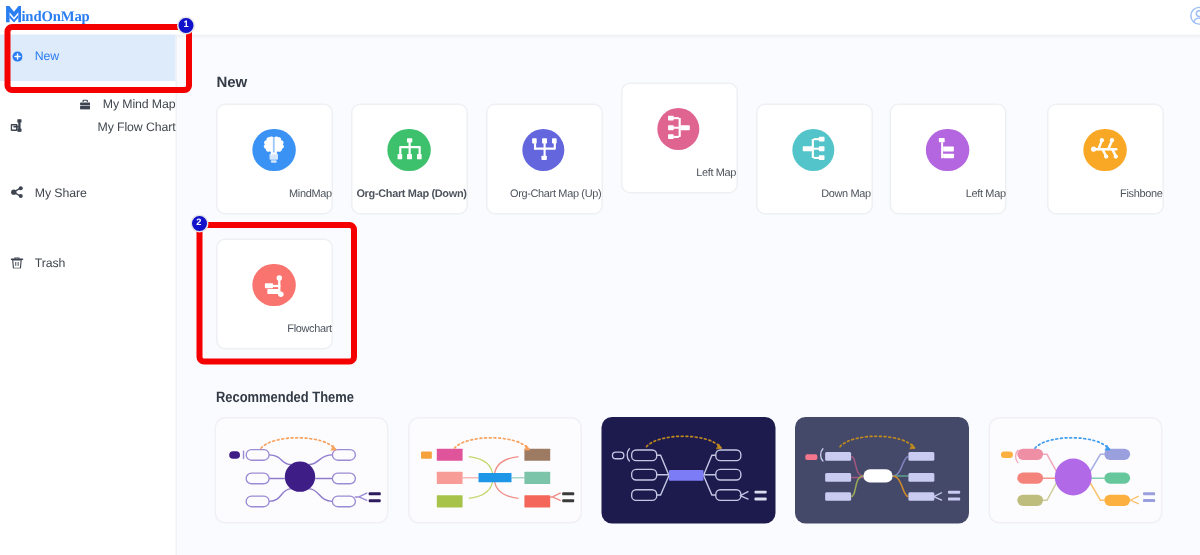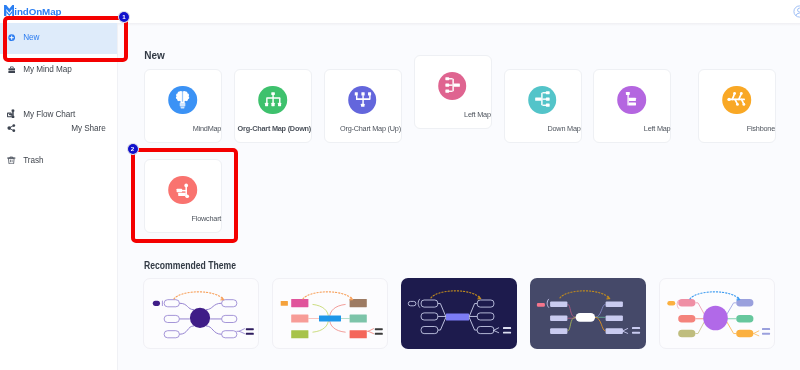--- a/index.html
+++ b/index.html
@@ -8,21 +8,21 @@
   #app{position:relative;width:800px;height:370px;overflow:hidden;}
 
   
   .header{position:absolute;left:0;top:0;width:800px;height:23px;background:#fff;z-index:30;}
   .header-shadow{position:absolute;left:117px;top:23px;width:683px;height:3px;z-index:29;
       background:linear-gradient(#efeff3,rgba(245,246,250,0));}
   .logo{position:absolute;left:3.6px;top:1.9px;font-weight:bold;color:#2a7ef2;
         letter-spacing:-0.25px;line-height:1;white-space:nowrap;}
   .logo .m{display:inline-block;vertical-align:-1.3px;margin-right:0.1px;}
   .logo .sr{position:absolute;width:1px;height:1px;overflow:hidden;clip:rect(0,0,0,0);}
-  .logo .rest{font-size:9.8px;letter-spacing:-0.1px;}
+  .logo .rest{font-size:9.8px;letter-spacing:-0.1px;font-family:Liberation Serif, serif;}
   .avatar-wrap{position:absolute;left:793px;top:3.5px;width:13px;height:13px;}
 
   
   .sidebar{position:absolute;left:0;top:23px;width:117px;height:347px;background:#fff;
            border-right:1px solid #f0f1f5;z-index:20;}
   .side-item{position:absolute;left:0;width:117px;height:24px;display:flex;align-items:center;}
   .side-item .ic{width:11px;margin-left:5.8px;display:flex;align-items:center;justify-content:center;}
   .side-item .lbl{font-size:8.2px;color:#41464e;margin-left:6.4px;letter-spacing:-0.06px;}
   .side-item.active{background:#deebfa;}
   .side-item.active .lbl{color:#2b7cf0;}
@@ -303,54 +303,54 @@
     <div id="side-items">
         <div class="side-item active" style="top: -1.2px; height: 32.3px;">
           <span class="ic">
             <svg width="7.4" height="7.4" viewBox="0 0 24 24">
               <circle cx="12" cy="12" r="11" fill="#2b7cf0"></circle>
               <path d="M12 6.5v11M6.5 12h11" stroke="#fff" stroke-width="3.2" stroke-linecap="round"></path>
             </svg>
           </span>
           <span class="lbl">New</span>
         </div>
-        <div class="side-item" style="top: 34.3px;">
+        <div class="side-item" style="top: 34.3px; justify-content: flex-end;">
           <span class="ic">
             <svg width="7.6" height="7.6" viewBox="0 0 24 24" fill="#3d4450">
               <path d="M8.6 1.4h6.8a2.3 2.3 0 0 1 2.3 2.3v2.4h-2.5V3.9H8.8v2.2H6.3V3.7a2.3 2.3 0 0 1 2.3-2.3z"></path>
               <rect x="1.2" y="7.2" width="21.6" height="5.8" rx="1.4"></rect>
               <rect x="1.2" y="14.3" width="21.6" height="8.3" rx="1.4"></rect>
             </svg>
           </span>
           <span class="lbl">My Mind Map</span>
         </div>
-        <div class="side-item" style="top: 79px;">
+        <div class="side-item" style="top: 49px; justify-content: space-between;">
           <span class="ic">
             <svg width="8.2" height="10.2" viewBox="0 0 21 26" fill="none" stroke="#3d4450" stroke-width="2.6">
               <path d="M5 14.2h9"></path>
               <rect x="1.4" y="10.5" width="9.4" height="9.4" rx="0.6"></rect>
               <rect x="13.3" y="2" width="3.9" height="20.2" fill="#3d4450" stroke="none"></rect>
               <rect x="11.7" y="1.2" width="7.1" height="5.6" rx="1" fill="#3d4450" stroke="none"></rect>
               <rect x="11.7" y="17.2" width="7.1" height="5.6" rx="1" fill="#3d4450" stroke="none"></rect>
             </svg>
           </span>
           <span class="lbl">My Flow Chart</span>
         </div>
-        <div class="side-item" style="top: 93.5px; gap: 48px;">
+        <div class="side-item" style="top: 93.5px;">
           <span class="ic">
             <svg width="9" height="8.2" viewBox="0 0 22 20" fill="none" stroke="#3d4450" stroke-width="2.2">
               <path d="M7.6 8.3 15 4.4M7.6 11.7 15 15.6"></path>
               <circle cx="5.4" cy="10" r="4.4" fill="#3d4450" stroke="none"></circle>
               <circle cx="16.7" cy="3.8" r="3.3" fill="#3d4450" stroke="none"></circle>
               <circle cx="16.7" cy="16.2" r="3.3" fill="#3d4450" stroke="none"></circle>
             </svg>
           </span>
           <span class="lbl">My Share</span>
         </div>
-        <div class="side-item" style="top: 125px;">
+        <div class="side-item" style="top: 140px;">
           <span class="ic">
             <svg width="8.6" height="8.6" viewBox="0 0 24 24" fill="none" stroke="#3d4450" stroke-width="2.1">
               <path d="M1.6 5.3h20.8" stroke-width="2.8" stroke-linecap="round"></path>
               <path d="M8.2 5.1V2.9h7.6v2.2"></path>
               <path d="M4.1 6.4h15.8l-1.4 15.4H5.5z"></path>
               <path d="M9.8 10.2v7.2M14.2 10.2v7.2" stroke-width="1.8"></path>
             </svg>
           </span>
           <span class="lbl">Trash</span>
         </div>

